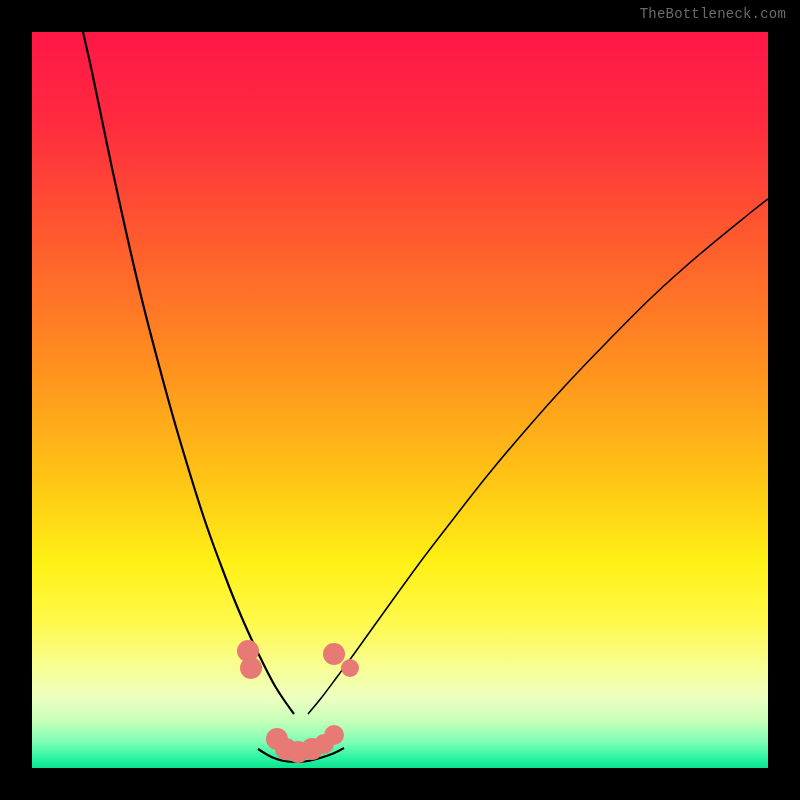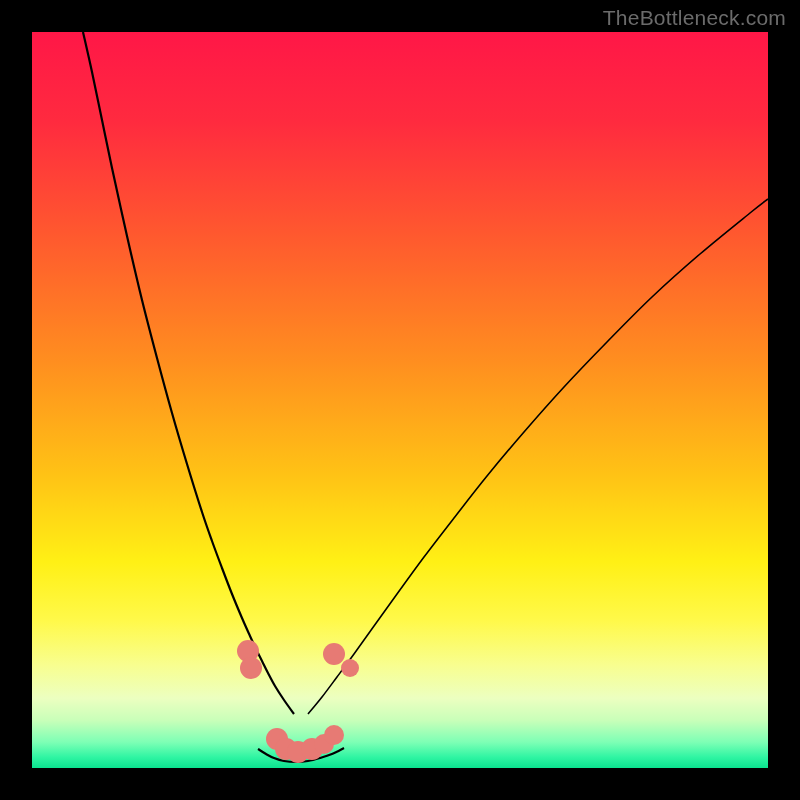--- a/index.html
+++ b/index.html
@@ -4,24 +4,25 @@
 <style>
   * { margin: 0; padding: 0; box-sizing: border-box; }
   html, body { width: 800px; height: 800px; overflow: hidden; }
   body { background: #000; position: relative; font-family: Arial, sans-serif; }
 
   .watermark {
     position: absolute;
     top: 6px;
     right: 14px;
     color: #6b6b6b;
-    font-size: 21px;
+    font-size: 14px;
     font-weight: 400;
     z-index: 10;
     letter-spacing: 0.2px;
+    font-family: Liberation Mono, monospace;
   }
 
   .plot-area {
     position: absolute;
     top: 32px;
     left: 32px;
     width: 736px;
     height: 736px;
     overflow: hidden;
   }

